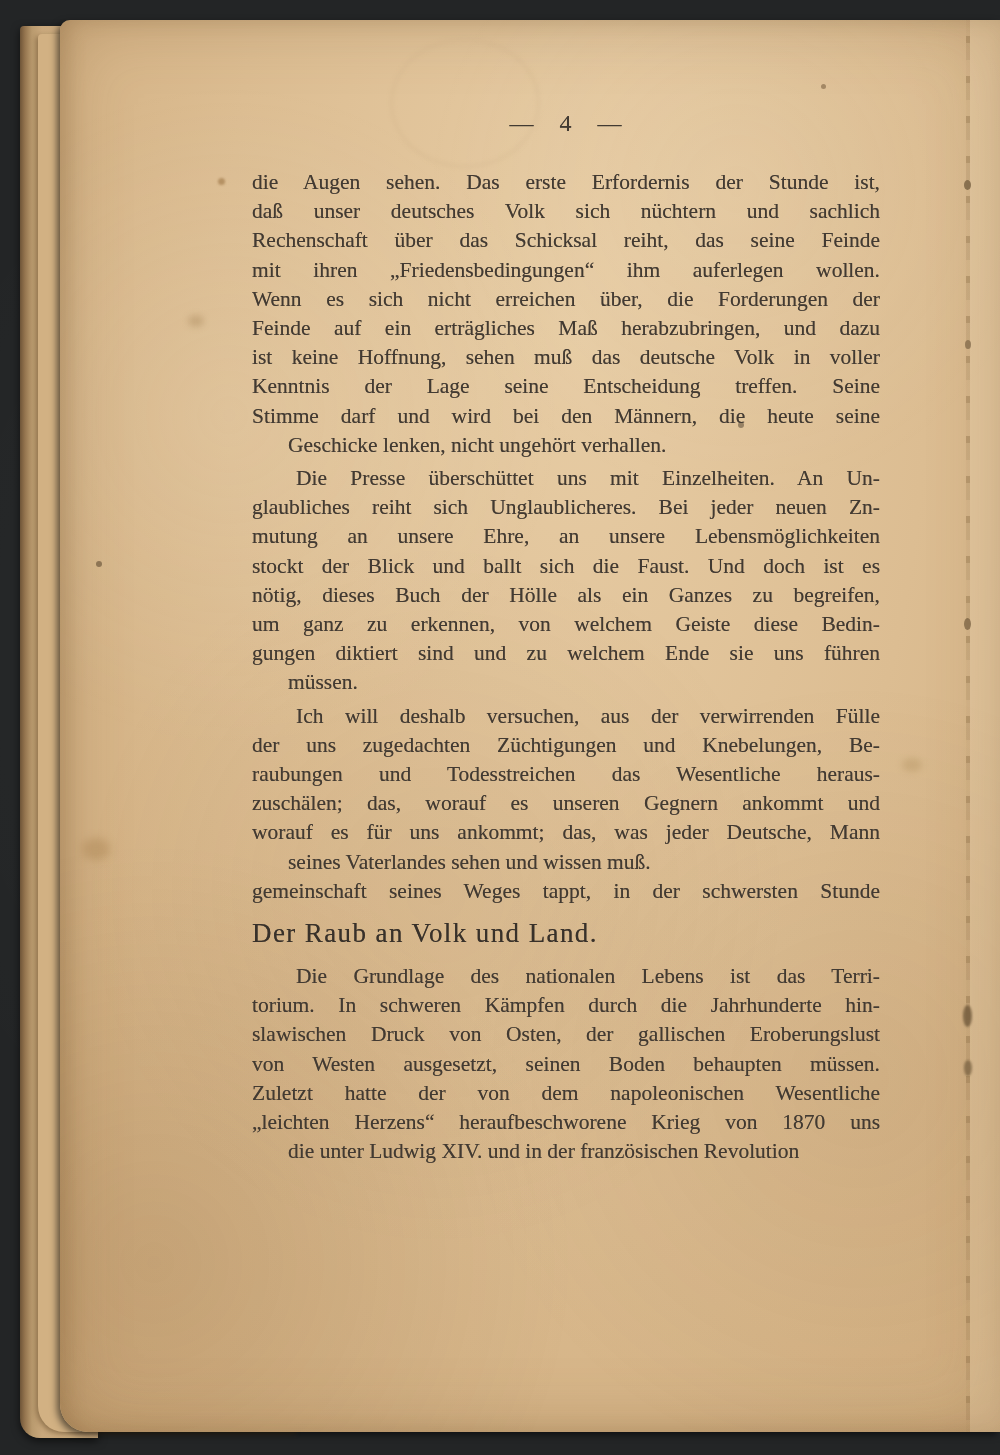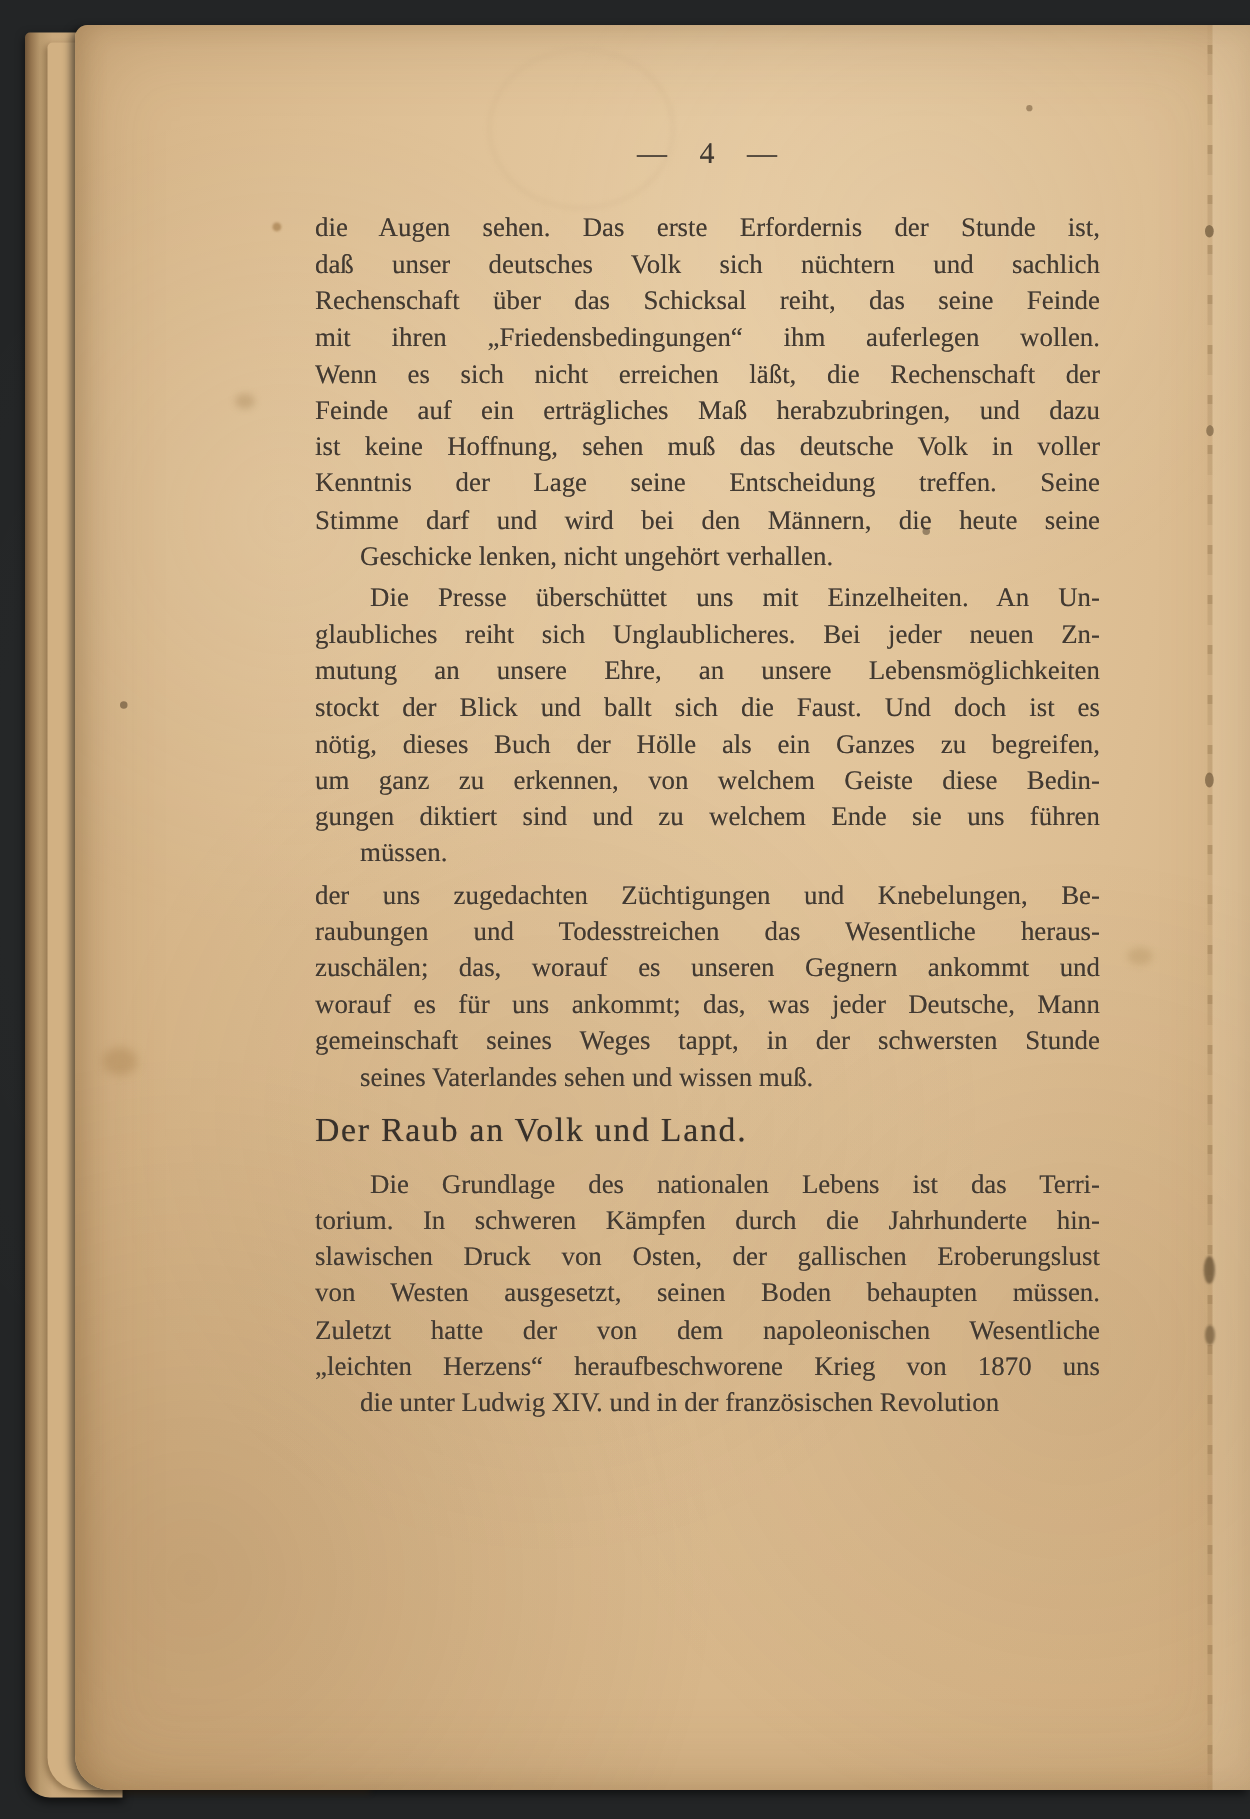--- a/index.html
+++ b/index.html
@@ -118,44 +118,45 @@
   <div class="speck" style="left:904px;top:1040px;width:8px;height:16px;background:rgba(100,78,50,0.6);filter:blur(0.8px);"></div>
 
   <div class="pageno">— 4 —</div>
 
   <div id="text" class="textblock">
       <div class="para">
         <div class="line">die Augen sehen. Das erste Erfordernis der Stunde ist,</div>
         <div class="line">daß unser deutsches Volk sich nüchtern und sachlich</div>
         <div class="line">Rechenschaft über das Schicksal reiht, das seine Feinde</div>
         <div class="line">mit ihren „Friedensbedingungen“ ihm auferlegen wollen.</div>
-        <div class="line">Wenn es sich nicht erreichen läßt, die Rechenschaft der</div>
+        <div class="line">Wenn es sich nicht erreichen über, die Forderungen der</div>
         <div class="line">Feinde auf ein erträgliches Maß herabzubringen, und dazu</div>
         <div class="line">ist keine Hoffnung, sehen muß das deutsche Volk in voller</div>
         <div class="line">Kenntnis der Lage seine Entscheidung treffen. Seine</div>
         <div class="line">Stimme darf und wird bei den Männern, die heute seine</div>
         <div class="line last">Geschicke lenken, nicht ungehört verhallen.</div>
       </div>
       <div class="para">
         <div class="line indent">Die Presse überschüttet uns mit Einzelheiten. An Un-</div>
         <div class="line">glaubliches reiht sich Unglaublicheres. Bei jeder neuen Zn-</div>
         <div class="line">mutung an unsere Ehre, an unsere Lebensmöglichkeiten</div>
         <div class="line">stockt der Blick und ballt sich die Faust. Und doch ist es</div>
         <div class="line">nötig, dieses Buch der Hölle als ein Ganzes zu begreifen,</div>
         <div class="line">um ganz zu erkennen, von welchem Geiste diese Bedin-</div>
         <div class="line">gungen diktiert sind und zu welchem Ende sie uns führen</div>
         <div class="line last">müssen.</div>
       </div>
       <div class="para">
+        <div class="line indent">Ich will deshalb versuchen, aus der verwirrenden Fülle</div>
         <div class="line">der uns zugedachten Züchtigungen und Knebelungen, Be-</div>
         <div class="line">raubungen und Todesstreichen das Wesentliche heraus-</div>
         <div class="line">zuschälen; das, worauf es unseren Gegnern ankommt und</div>
         <div class="line">worauf es für uns ankommt; das, was jeder Deutsche, Mann</div>
+        <div class="line last">seines Vaterlandes sehen und wissen muß.</div>
         <div class="line">gemeinschaft seines Weges tappt, in der schwersten Stunde</div>
-        <div class="line last">seines Vaterlandes sehen und wissen muß.</div>
       </div>
       <div class="heading">Der Raub an Volk und Land.</div>
       <div class="para">
         <div class="line indent">Die Grundlage des nationalen Lebens ist das Terri-</div>
         <div class="line">torium. In schweren Kämpfen durch die Jahrhunderte hin-</div>
         <div class="line">slawischen Druck von Osten, der gallischen Eroberungslust</div>
         <div class="line">von Westen ausgesetzt, seinen Boden behaupten müssen.</div>
         <div class="line">Zuletzt hatte der von dem napoleonischen Wesentliche</div>
         <div class="line">„leichten Herzens“ heraufbeschworene Krieg von 1870 uns</div>
         <div class="line last">die unter Ludwig XIV. und in der französischen Revolution</div>

